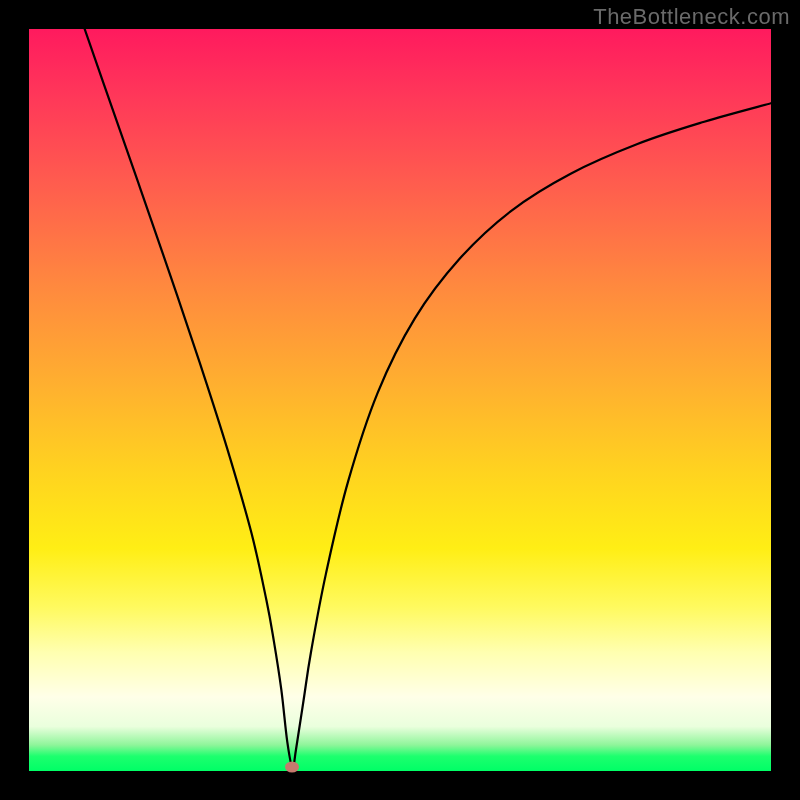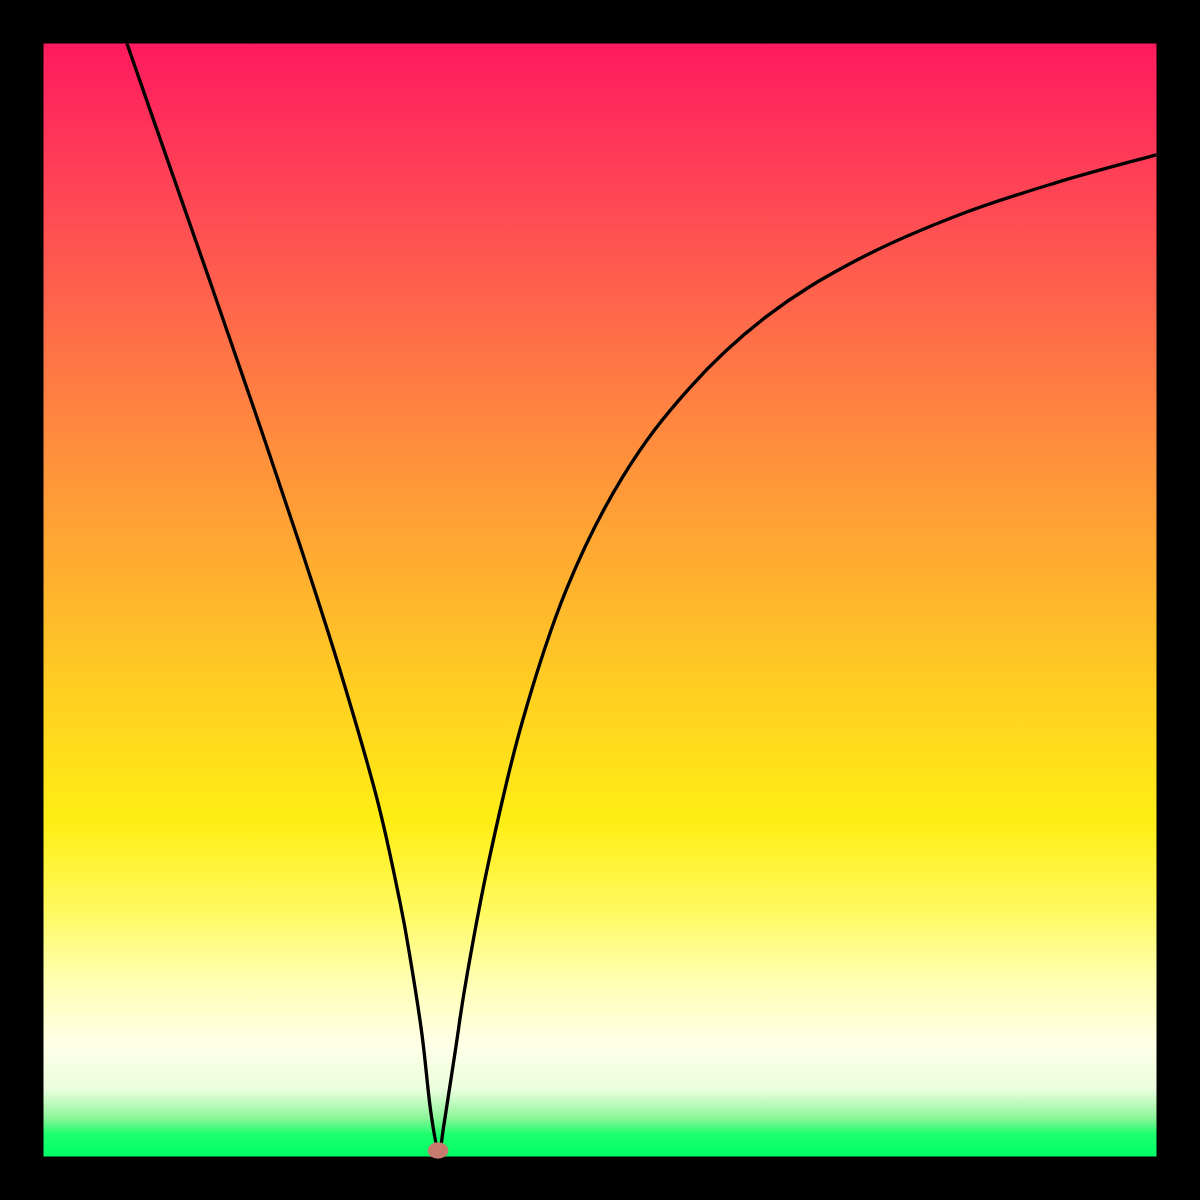--- a/index.html
+++ b/index.html
@@ -69,20 +69,21 @@
     border-radius: 50%;
     background: #c77a6e;
     transform: translate(-50%, -50%);
     z-index: 3;
   }
 </style>
 </head>
 <body>
 
 <div class="outer">
+  <div class="watermark">TheBottleneck.com</div>
 
   <div class="plot">
     <div class="gradient"></div>
 
     <svg class="curve" viewBox="0 0 1000 1000" preserveAspectRatio="none">
       <path d="M 75 0 C 79.5 12.959999999999999, 86.5 33.300000000000004, 100 72 C 113.5 110.69999999999999, 132 163.16, 150 215 C 168 266.84, 183.8 312.3, 200 360 C 216.2 407.7, 227.4 441.3, 240 480 C 252.6 518.7, 259.2 539, 270 575 C 280.8 611, 291 644.9, 300 680 C 309 715.1, 314.6 743.9, 320 770 C 325.4 796.1, 326.4 803.4, 330 825 C 333.6 846.6, 336.76 865.7, 340 890 C 343.24 914.3, 345.3 941.1, 348 960 C 350.7 978.9, 352.84 993.2, 355 995 C 357.16 996.8, 357.3 986.2, 360 970 C 362.7 953.8, 366.4 928.4, 370 905 C 373.6 881.6, 374.6 870.6, 380 840 C 385.4 809.4, 391 776.4, 400 735 C 409 693.6, 417.4 654.1, 430 610 C 442.6 565.9, 453.8 529.6, 470 490 C 486.2 450.4, 500.2 422.4, 520 390 C 539.8 357.6, 556.6 336.1, 580 310 C 603.4 283.9, 623 265.7, 650 245 C 677 224.3, 699.4 211.2, 730 195 C 760.6 178.8, 787.6 167.6, 820 155 C 852.4 142.4, 877.6 134.9, 910 125 C 942.4 115.1, 983.8 104.5, 1000 100" fill="none" stroke="#000" stroke-width="3" stroke-linecap="round" stroke-linejoin="round"></path>
     </svg>
 
     <div class="marker" style="left: 263.41px; top: 738.29px; background: rgb(199, 122, 110);"></div>
   </div>

